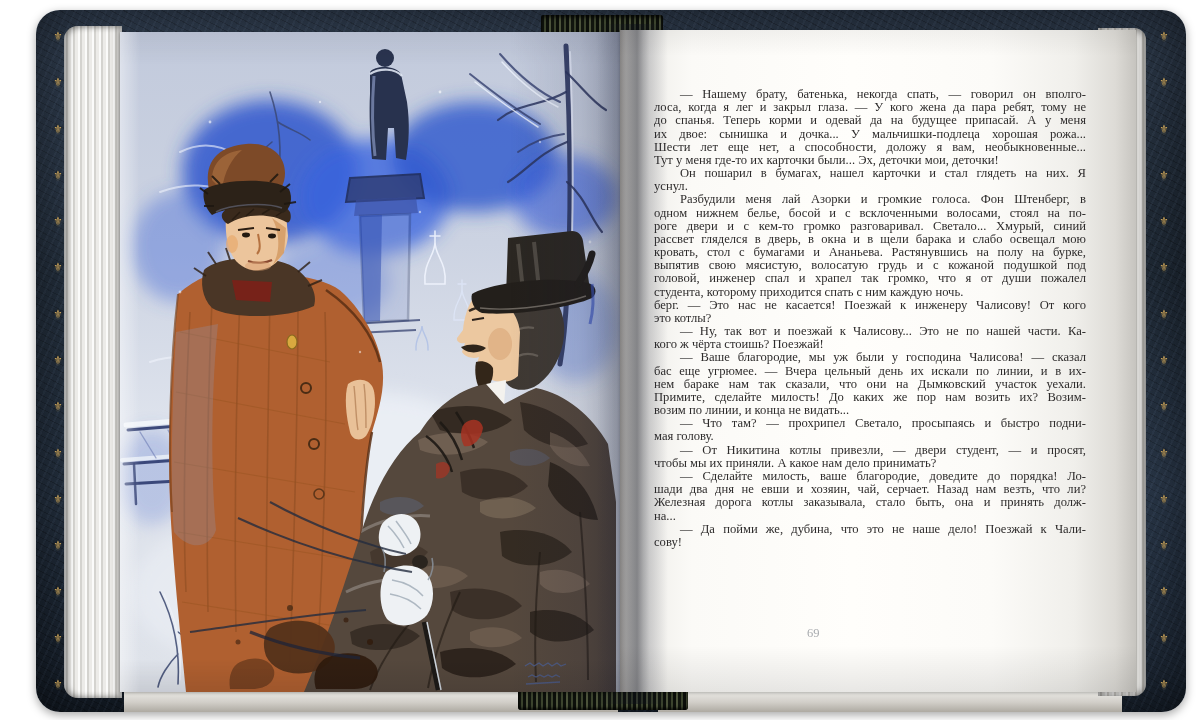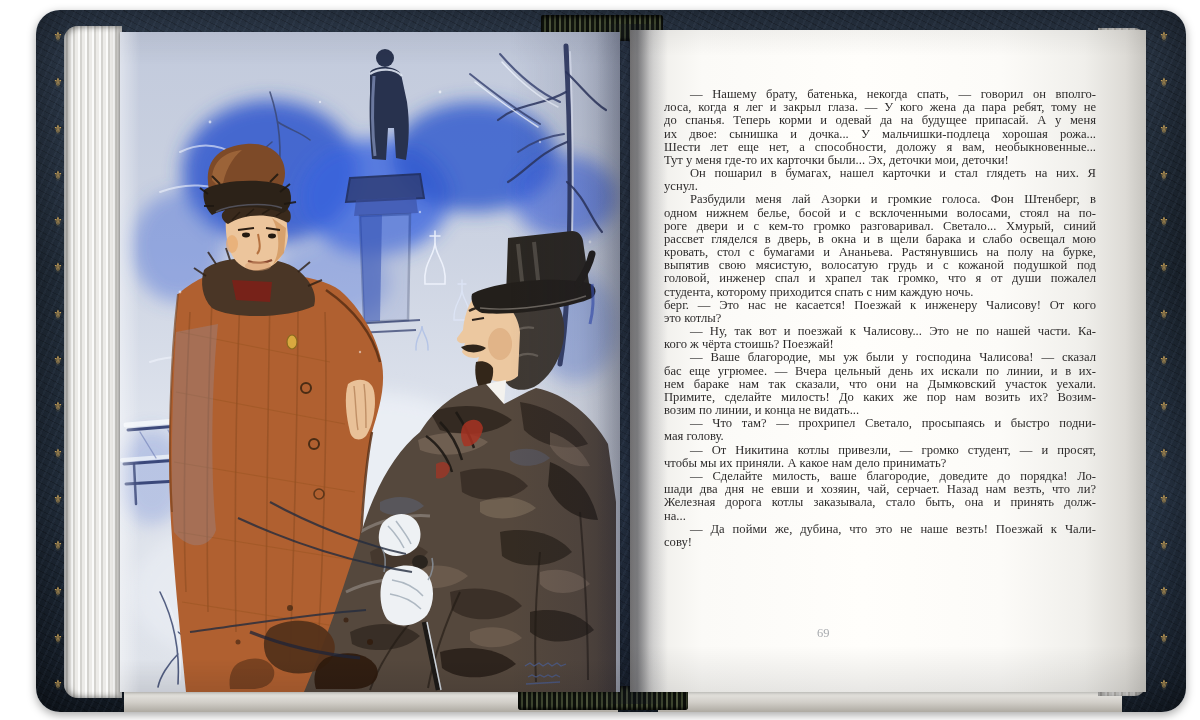--- a/index.html
+++ b/index.html
@@ -44,21 +44,21 @@
   
   .page-left{position:absolute;left:84px;top:22px;width:500px;height:660px;overflow:hidden;z-index:2;
     background:#ccd3e2;box-shadow:0 1px 3px rgba(0,0,0,.3);}
   .page-left .sheen{position:absolute;inset:0;pointer-events:none;
     background:linear-gradient(90deg,rgba(255,255,255,.45) 0,rgba(255,255,255,0) 4%,transparent 78%,
                rgba(25,30,55,.12) 92%,rgba(20,24,45,.30) 100%),
                linear-gradient(180deg,rgba(0,0,10,.06),transparent 5%,transparent 95%,rgba(0,0,10,.10));}
   .page-right{position:absolute;left:584px;top:20px;width:516px;height:662px;z-index:2;
     background:linear-gradient(90deg,#9b9893 0,#c9c7c2 1.2%,#efeeea 4.5%,#fbfaf7 14%,#fffefb 45%,
                #fcfbf8 72%,#f0efeb 88%,#dddbd6 96%,#c6c4bf 100%);
-    box-shadow:0 1px 3px rgba(0,0,0,.25);margin-left:10px;}
+    box-shadow:0 1px 3px rgba(0,0,0,.25);}
   .page-right:after{content:"";position:absolute;inset:0;pointer-events:none;
     background:linear-gradient(180deg,rgba(0,0,0,.05),transparent 4%,transparent 93%,rgba(0,0,0,.09));}
   .gutter{position:absolute;left:560px;top:14px;width:72px;height:680px;z-index:4;pointer-events:none;
     background:linear-gradient(90deg,transparent 0,rgba(24,27,45,.20) 38%,rgba(12,15,28,.44) 57%,
                rgba(24,27,45,.18) 74%,transparent 100%);}
 
   
   .text{position:absolute;left:34px;top:58px;width:432px;font-size:12.6px;line-height:13.17px;
         color:#2e2c2c;z-index:3;}
   .line{text-align:justify;text-align-last:justify;white-space:normal;}
@@ -356,31 +356,31 @@
             <div class="line">бас еще угрюмее. — Вчера цельный день их искали по линии, и в их-</div>
             <div class="line">нем бараке нам так сказали, что они на Дымковский участок уехали.</div>
             <div class="line">Примите, сделайте милость! До каких же пор нам возить их? Возим-</div>
             <div class="line last">возим по линии, и конца не видать...</div>
           </div>
           <div>
             <div class="line first">— Что там? — прохрипел Светало, просыпаясь и быстро подни-</div>
             <div class="line last">мая голову.</div>
           </div>
           <div>
-            <div class="line first">— От Никитина котлы привезли, — громко студент, — и просят,</div>
+            <div class="line first">— От Никитина котлы привезли, — двери студент, — и просят,</div>
             <div class="line last">чтобы мы их приняли. А какое нам дело принимать?</div>
           </div>
           <div>
             <div class="line first">— Сделайте милость, ваше благородие, доведите до порядка! Ло-</div>
             <div class="line">шади два дня не евши и хозяин, чай, серчает. Назад нам везть, что ли?</div>
             <div class="line">Железная дорога котлы заказывала, стало быть, она и принять долж-</div>
             <div class="line last">на...</div>
           </div>
           <div>
-            <div class="line first">— Да пойми же, дубина, что это не наше везть! Поезжай к Чали-</div>
+            <div class="line first">— Да пойми же, дубина, что это не наше дело! Поезжай к Чали-</div>
             <div class="line last">сову!</div>
           </div>
         </div>
       <div class="pagenum">69</div>
     </div>
 
     <div class="gutter"></div>
   </div>
 </div>
 

